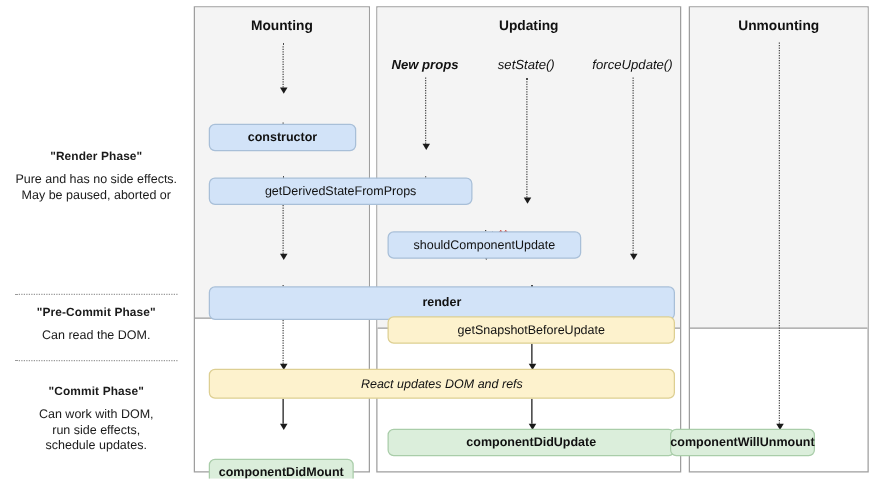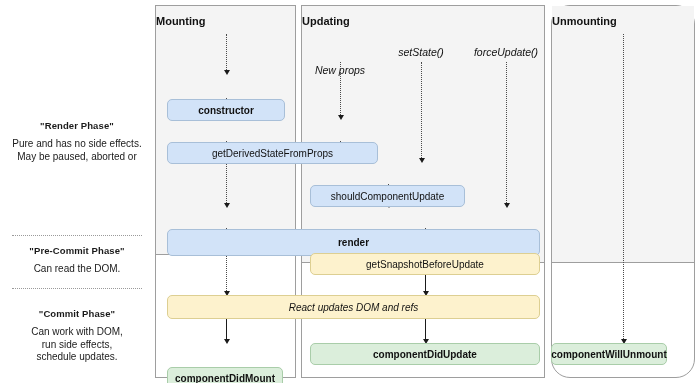--- a/index.html
+++ b/index.html
@@ -57,21 +57,21 @@
     background: #f4f4f4;
     border-bottom: 1px solid #9e9e9e;
     left: 0;
     top: 0;
   }
   .column-title {
     position: absolute;
     left: 0;
     right: 0;
     top: 9px;
-    text-align: left;
+    text-align: center;
     font-size: 11px;
     font-weight: bold;
     color: #111111;
   }
 
   
   .trigger-label {
     position: absolute;
     font-size: 10.5px;
     font-style: italic;
@@ -174,26 +174,26 @@
   <div class="column" style="left:155px; top:5px; width:141px; height:373px;">
     <div class="column-shade" style="width:139px; height:248px;"></div>
     <div class="column-title">Mounting</div>
   </div>
 
   <div class="column" style="left:301px; top:5px; width:244px; height:373px;">
     <div class="column-shade" style="width:242px; height:256px;"></div>
     <div class="column-title">Updating</div>
   </div>
 
-  <div class="column" style="left:551px; top:5px; width:144px; height:373px;border-radius:19px;">
+  <div class="column" style="left:551px; top:5px; width:144px; height:373px;">
     <div class="column-shade" style="width:142px; height:256px;"></div>
     <div class="column-title">Unmounting</div>
   </div>
 
-  <div class="trigger-label" style="left:340px; top:64px;">New props</div>
+  <div class="trigger-label" style="left:340px; top:46px;font-weight:bold;">New props</div>
   <div class="trigger-label" style="left:421px; top:46px;">setState()</div>
   <div class="trigger-label" style="left:506px; top:46px;">forceUpdate()</div>
 
   <div class="conn dotted" style="left:226px; top:34px; height:36px;"></div>
   <div class="arrowhead" style="left:226.5px; top:70px;"></div>
 
   <div class="conn dotted" style="left:226px; top:98px; height:17px;"></div>
   <div class="arrowhead" style="left:226.5px; top:115px;"></div>
 
   <div class="conn dotted" style="left:226px; top:141px; height:62px;"></div>
@@ -243,15 +243,15 @@
   <div class="node blue bold" style="left:167px; top:206px; width:373px; height:27px;">render</div>
 
   <div class="node yellow" style="left:310px; top:253px; width:230px; height:22px;">getSnapshotBeforeUpdate</div>
 
   <div class="node yellow italic" style="left:167px; top:295px; width:373px; height:24px;">React updates DOM and refs</div>
 
   <div class="node green bold" style="left:167px; top:343px; width:116px; height:22px;margin-top:24px;">componentDidMount</div>
 
   <div class="node green bold" style="left:310px; top:343px; width:230px; height:22px;">componentDidUpdate</div>
 
-  <div class="node green bold" style="left:551px; top:343px; width:116px; height:22px;">componentWillUnmount</div>
+  <div class="node green bold" style="left:536px; top:343px; width:116px; height:22px;">componentWillUnmount</div>
 
 </div>
 
 </body></html>

